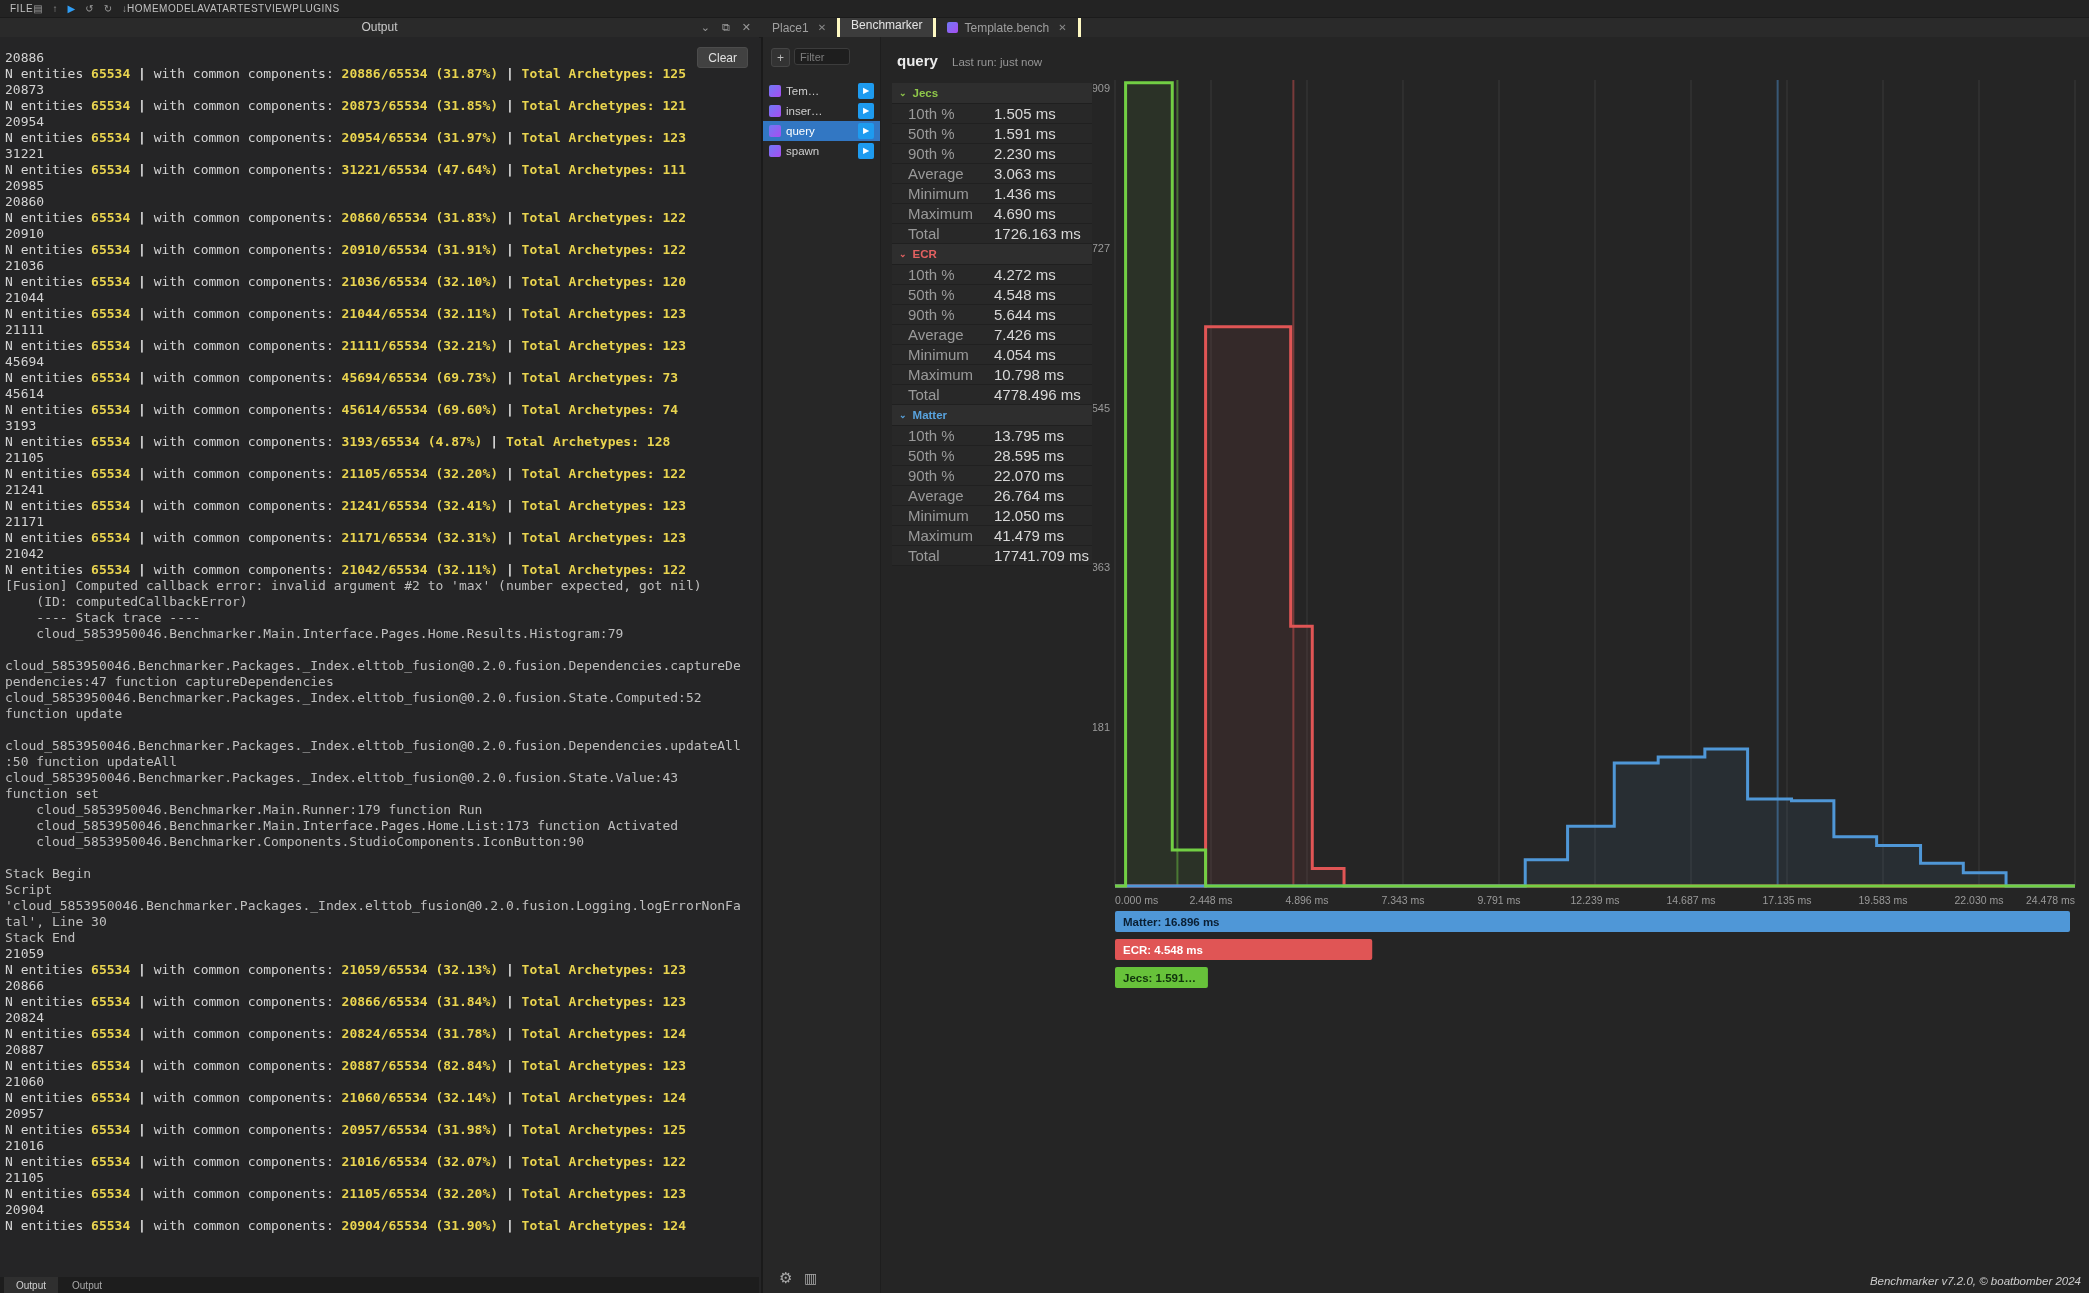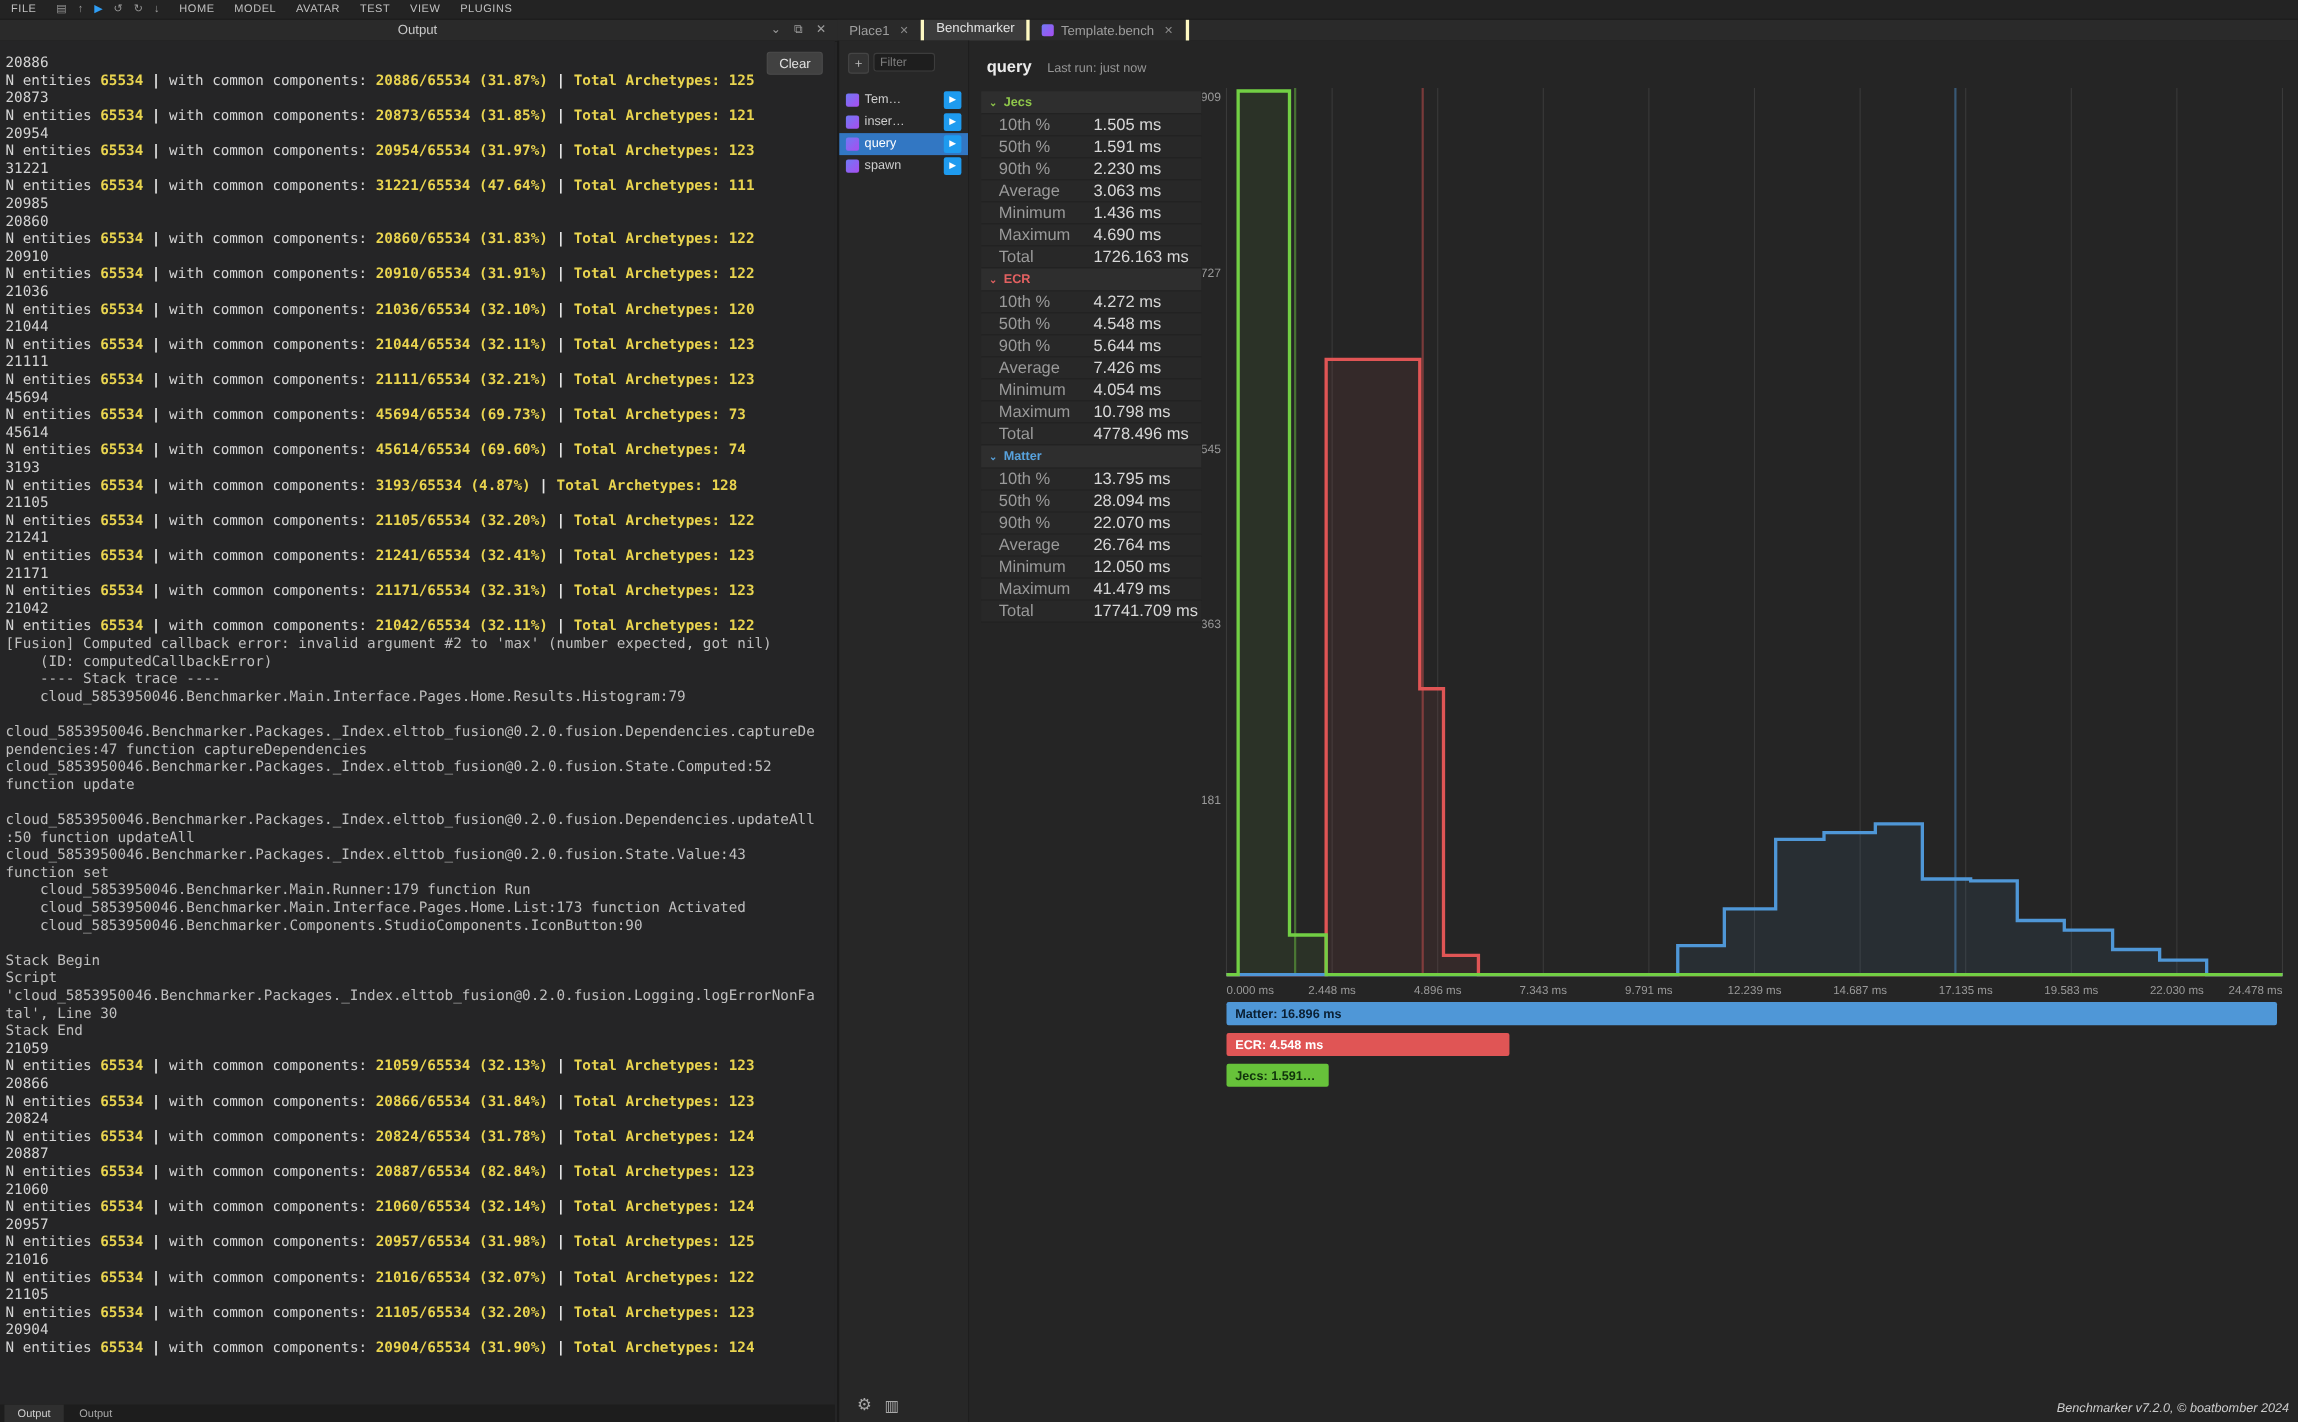--- a/index.html
+++ b/index.html
@@ -1,21 +1,21 @@
 <!DOCTYPE html>
 <html><head>
 <meta charset="utf-8">
 <style>
   html,body{margin:0;padding:0;background:#141414;}
   #app{position:relative;width:2089px;height:1293px;background:#252526;overflow:hidden;
        font-family:"Liberation Sans",sans-serif;-webkit-font-smoothing:antialiased;}
 
   
   #menubar{position:absolute;left:0;top:0;width:2089px;height:18px;background:#232323;
-           display:flex;align-items:center;gap:18px;padding-left:10px;box-sizing:border-box;
+           display:flex;align-items:center;padding-left:10px;box-sizing:border-box;
            border-bottom:1px solid #1b1b1b;}
   .menu-item{font-size:10px;color:#c2c2c2;letter-spacing:.5px;}
   #menubar-icons{display:flex;align-items:center;gap:10px;}
   .tb-icon{font-size:10px;color:#9a9a9a;line-height:1;}
   .tb-icon.play{color:#2f9df4;}
 
   
   #row2{position:absolute;left:0;top:18px;width:2089px;height:19px;background:#2a2a2a;
         border-bottom:1px solid #1c1c1c;}
   #output-header{position:absolute;left:0;top:0;width:759px;height:19px;}
@@ -343,21 +343,21 @@
         <div class="sec-header" style="color: rgb(88, 162, 221);">
           <span class="chev">⌄</span>
           <span>Matter</span>
         </div>
         <div class="srow">
           <span class="lbl">10th %</span>
           <span class="val">13.795 ms</span>
         </div>
         <div class="srow">
           <span class="lbl">50th %</span>
-          <span class="val">28.094 ms</span>
+          <span class="val">28.595 ms</span>
         </div>
         <div class="srow">
           <span class="lbl">90th %</span>
           <span class="val">22.070 ms</span>
         </div>
         <div class="srow">
           <span class="lbl">Average</span>
           <span class="val">26.764 ms</span>
         </div>
         <div class="srow">

